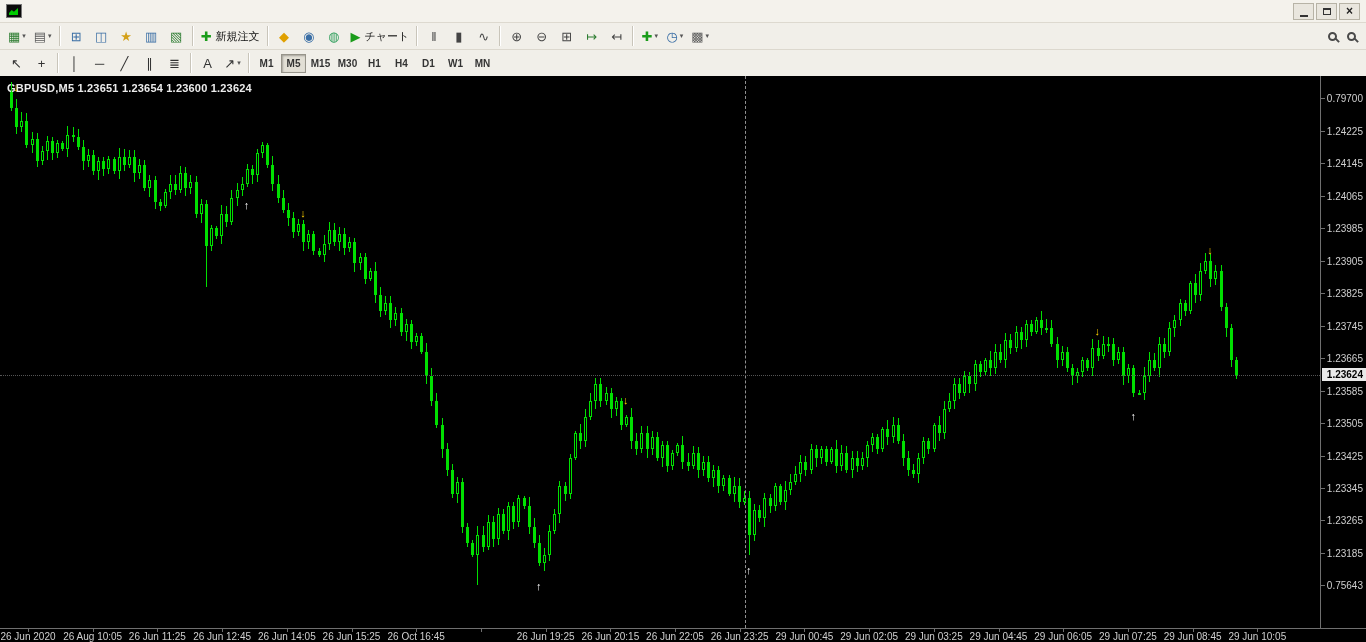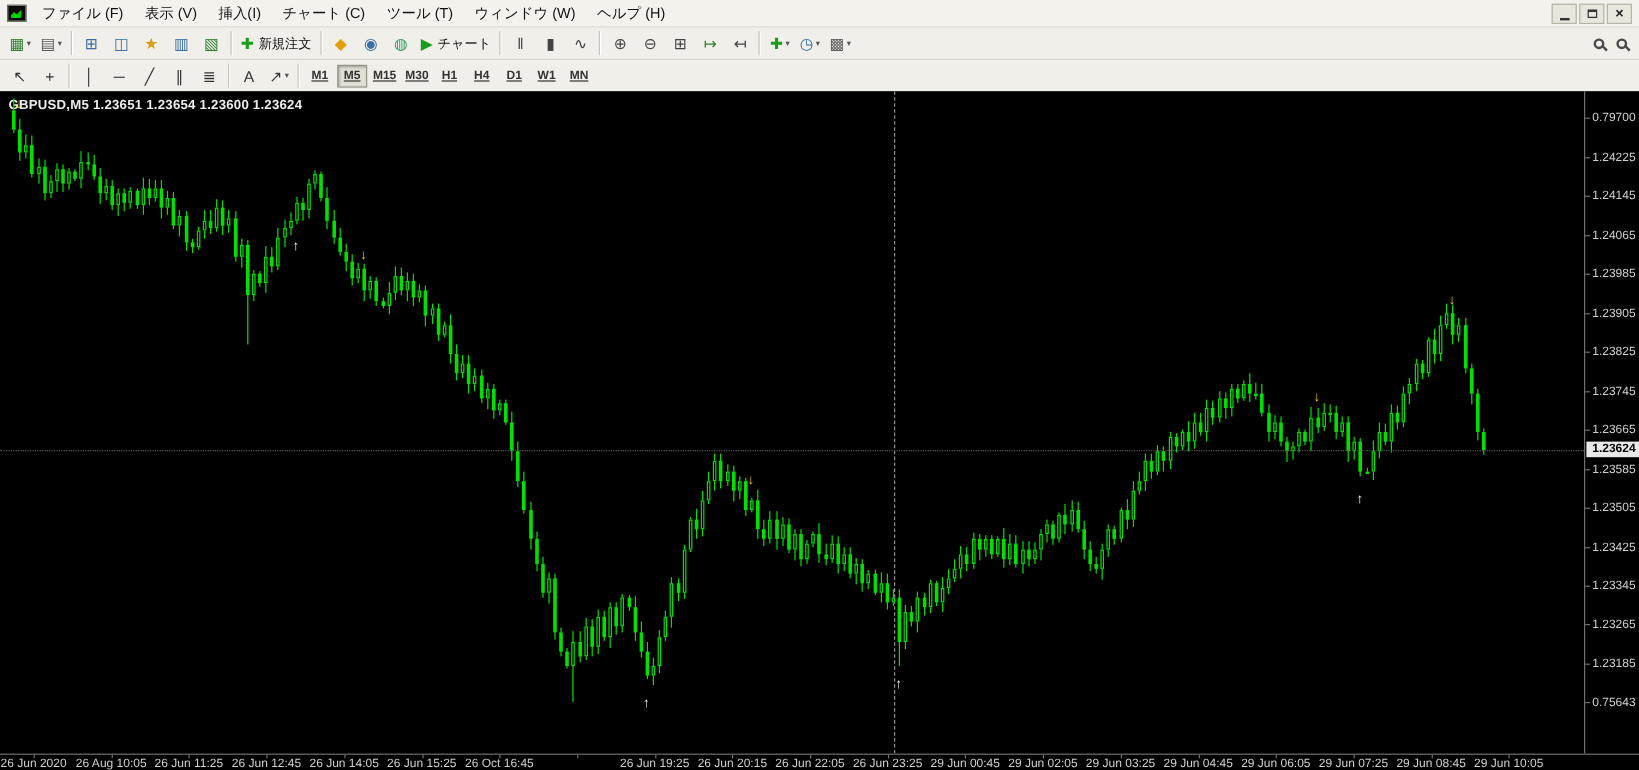--- a/index.html
+++ b/index.html
@@ -30,21 +30,21 @@
   .tb-btn { min-width:23px; height:22px; display:flex; align-items:center; justify-content:center;
             margin:0 1px; border:1px solid transparent; border-radius:1px; padding:0 2px;
             font-size:13px; color:#444; cursor:default; }
   .tb-glyph { line-height:1; }
   .tb-caret { font-size:7px; color:#555; margin-left:2px; }
   .tb-label { font-size:11px; color:#111; margin-left:4px; white-space:nowrap; }
   .tb-sep { width:2px; height:20px; margin:0 3px;
             border-left:1px solid #c9c5ba; border-right:1px solid #fff; }
   .tf-btn { min-width:25px; height:19px; display:flex; align-items:center; justify-content:center;
             margin:0 1px; font-size:10px; font-weight:bold; color:#333;
-            border:1px solid transparent;text-decoration:underline; }
+            border:1px solid transparent; }
   .tf-active { background:#e2dfd5; border:1px solid #97948a;
                box-shadow:inset 1px 1px 2px rgba(0,0,0,.28); }
   .tb-right { margin-left:auto; display:flex; align-items:center; gap:10px; padding-right:6px; }
   .mag { width:9px; height:9px; border:2px solid #4a4a4a; border-radius:50%; position:relative; }
   .mag::after { content:""; position:absolute; width:6px; height:2px; background:#4a4a4a;
                 transform:rotate(45deg); right:-5px; bottom:-2px; }
 
   
   .plot { position:absolute; left:0; top:76px; width:1320px; height:552px;
           background:#000; overflow:hidden; }
@@ -70,29 +70,20 @@
   .xtick  { position:absolute; top:0; width:1px; height:3px; background:#6f6f6f; }
 </style>
 </head>
 <body>
 
 <div class="app">
 
   <div class="chrome">
     <div class="menubar">
       <span class="app-icon"></span>
-      <div id="menu-items" style="display:flex;">
-          <span class="menu-item">ファイル (F)</span>
-          <span class="menu-item">表示 (V)</span>
-          <span class="menu-item">挿入(I)</span>
-          <span class="menu-item">チャート (C)</span>
-          <span class="menu-item">ツール (T)</span>
-          <span class="menu-item">ウィンドウ (W)</span>
-          <span class="menu-item">ヘルプ (H)</span>
-        </div>
       <div class="win-controls" id="win-controls">
           <span class="win-btn">
             <span class="wc-min-glyph"></span>
           </span>
           <span class="win-btn">
             <span class="wc-restore-glyph"></span>
           </span>
           <span class="win-btn">
             <span class="wc-close-glyph">×</span>
           </span>

